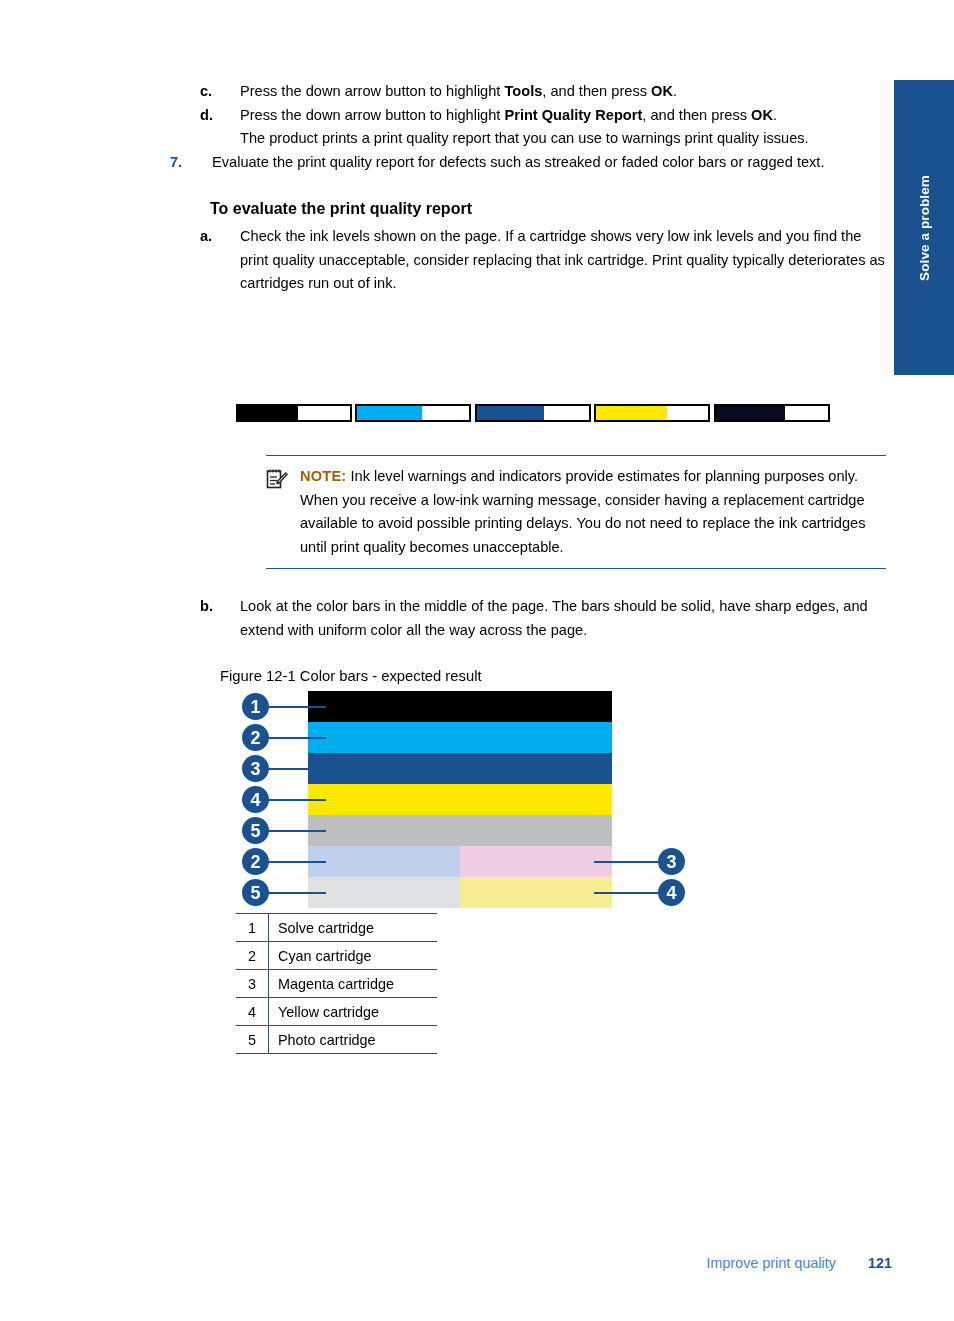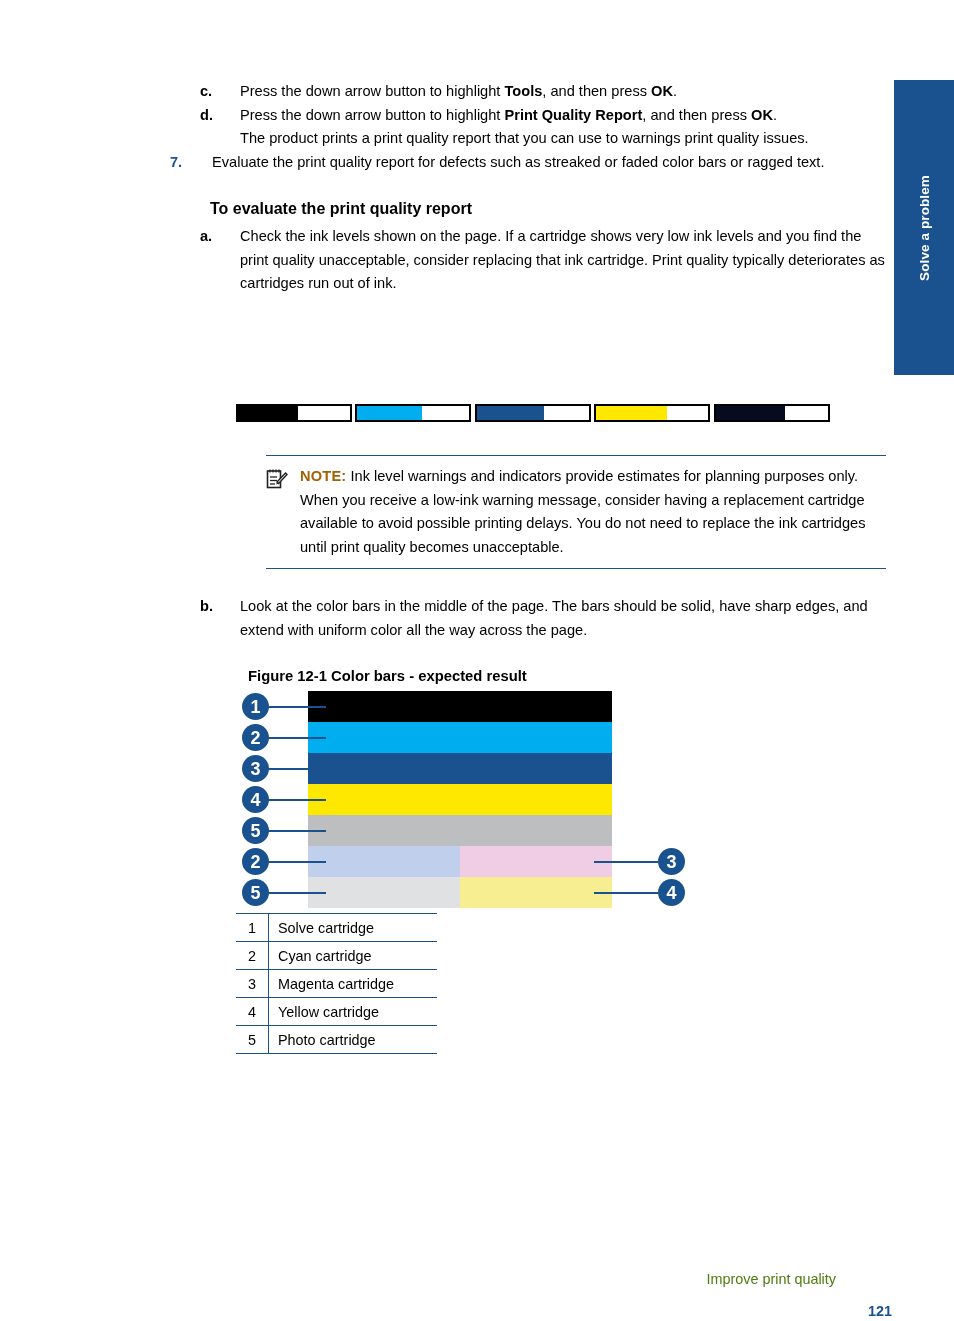--- a/index.html
+++ b/index.html
@@ -143,24 +143,24 @@
   }
   .note-label {
     color: #a16207;
     font-weight: bold;
     letter-spacing: 0.2px;
   }
 
   
   .figure-title {
     position: absolute;
-    left: 248px;
+    left: 220px;
     top: 668px;
     font-size: 14.8px;
-    font-weight: bold;
+    font-weight: normal;
   }
 
   .figure-wrap {
     position: absolute;
     left: 236px;
     top: 691px;
     width: 450px;
     height: 217px;
   }
 
@@ -232,32 +232,31 @@
   .footer {
     position: absolute;
     left: 0;
     top: 1255px;
     width: 954px;
     height: 22px;
   }
   .footer-text {
     position: absolute;
     right: 118px;
-    top: 16px;
-    color: #4d7c0f;
+    top: 0;
+    color: #3b82f6;
     font-size: 14.4px;
   }
   .footer-page {
     position: absolute;
     right: 62px;
     top: 0;
     color: #1a5290;
     font-size: 14.4px;
     font-weight: bold;
-    margin-top: 48px;
   }
 </style>
 </head>
 <body>
 
 <div class="page">
 
   <div class="chapter-tab">
     <span class="chapter-tab-label">Solve a problem</span>
   </div>

